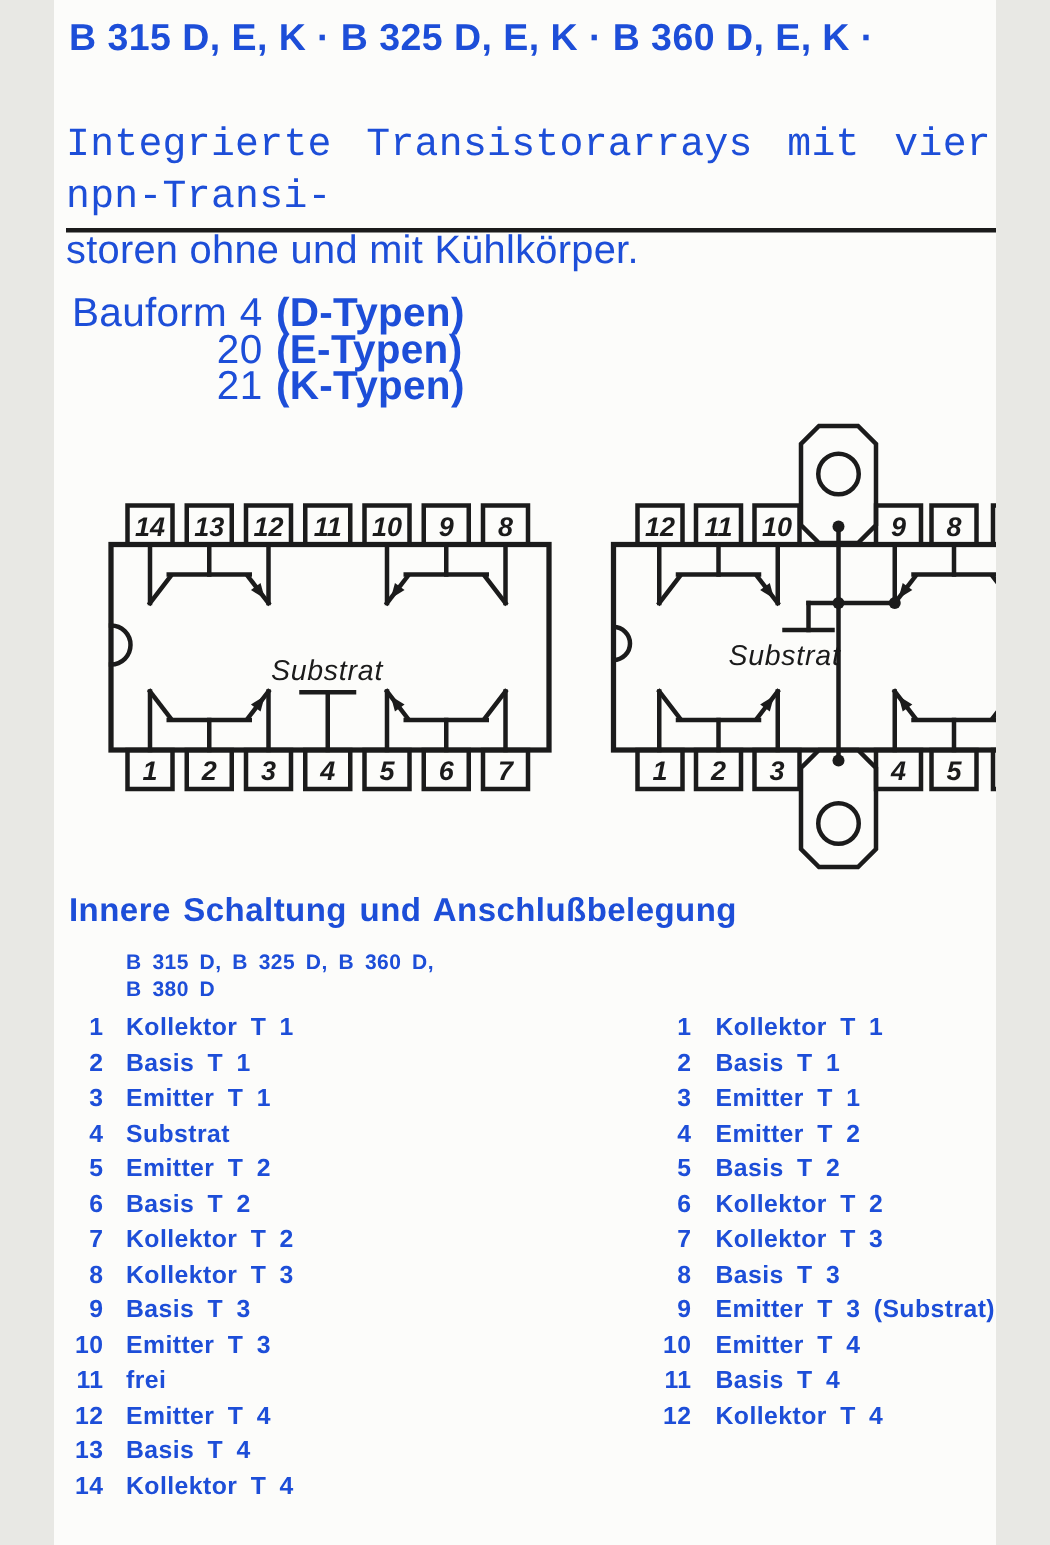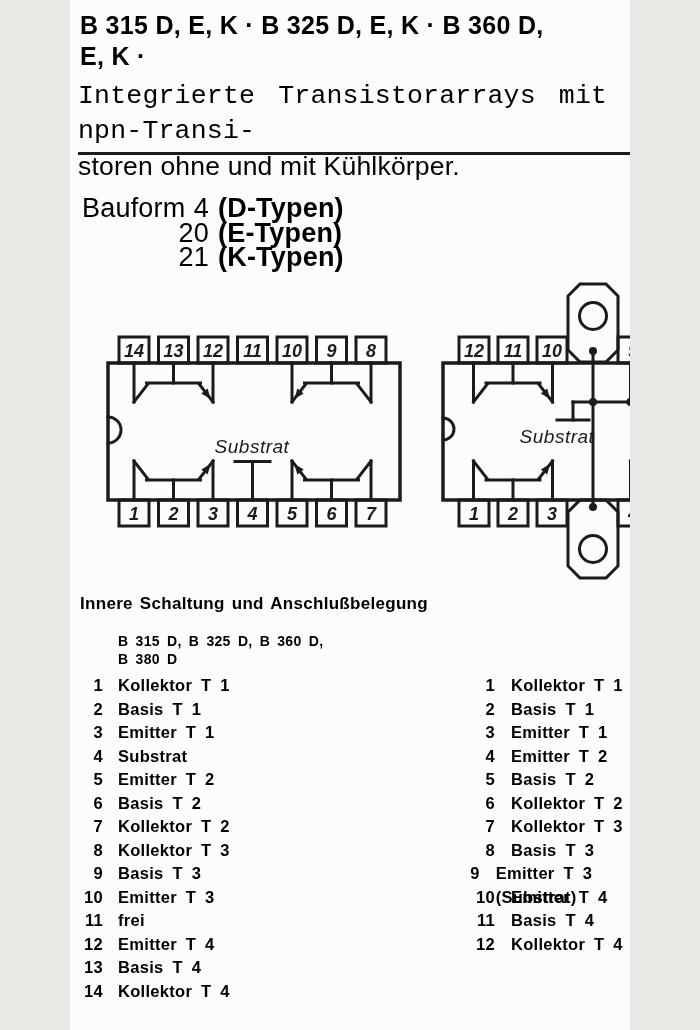--- a/index.html
+++ b/index.html
@@ -1,37 +1,37 @@
 <!DOCTYPE html>
 <html><head>
 <meta charset="utf-8">
 <style>
   html,body{margin:0;padding:0;background:#e8e8e4;}
   .page{
-    position:relative;width:560px;height:1030px;margin:0 auto;
-    background:#fcfcfa;color:#000000;overflow:hidden;
+    position:relative;width:628px;height:1030px;margin:0 auto;
+    background:#fcfcfa;color:#1d4ed8;overflow:hidden;
     font-family:"Liberation Sans","DejaVu Sans",sans-serif;
     -webkit-font-smoothing:antialiased;
   }
   .abs{position:absolute;}
   
   .title{left:10px;top:10px;right:60px;font-size:25px;line-height:31px;font-weight:bold;letter-spacing:.3px;}
   .corner-square{left:670px;top:14px;width:20px;height:21px;background:#141414;}
   
   .subtitle{left:8px;top:79px;width:688px;font-size:26.5px;line-height:35px;font-weight:normal;letter-spacing:.2px;}
   .just{text-align:justify;text-align-last:justify;font-family:Liberation Mono, monospace;}
   .rule{left:8px;top:152px;width:690px;height:3px;background:#1b1b1b;}
   
   .bauform{left:12px;top:196px;font-size:27px;line-height:24.5px;letter-spacing:.2px;}
   .bfrow{display:flex;}
   .bf-label{width:96px;}
   .bf-num{width:31px;text-align:right;}
   .bf-text{margin-left:9px;font-weight:bold;}
   
-  .sect-heading{left:10px;top:594px;font-size:17px;font-weight:bold;letter-spacing:.3px;word-spacing:2px;}
+  .sect-heading{left:10px;top:594px;font-size:22px;font-weight:bold;letter-spacing:.3px;word-spacing:2px;}
   
   .colhead{top:632px;font-size:14px;line-height:18px;letter-spacing:.3px;word-spacing:3px;}
   .colhead.left{left:48px;font-weight:bold;}
   .colhead.right{left:408px;font-weight:normal;}
   
   .plist{top:674px;font-size:16.5px;font-weight:bold;letter-spacing:.3px;word-spacing:4px;}
   .plist.left{left:0;}
   .plist.right{left:370px;}
   .prow{display:flex;height:23.5px;line-height:23.5px;}
   .plist.left  .pn{width:33px;text-align:right;}

